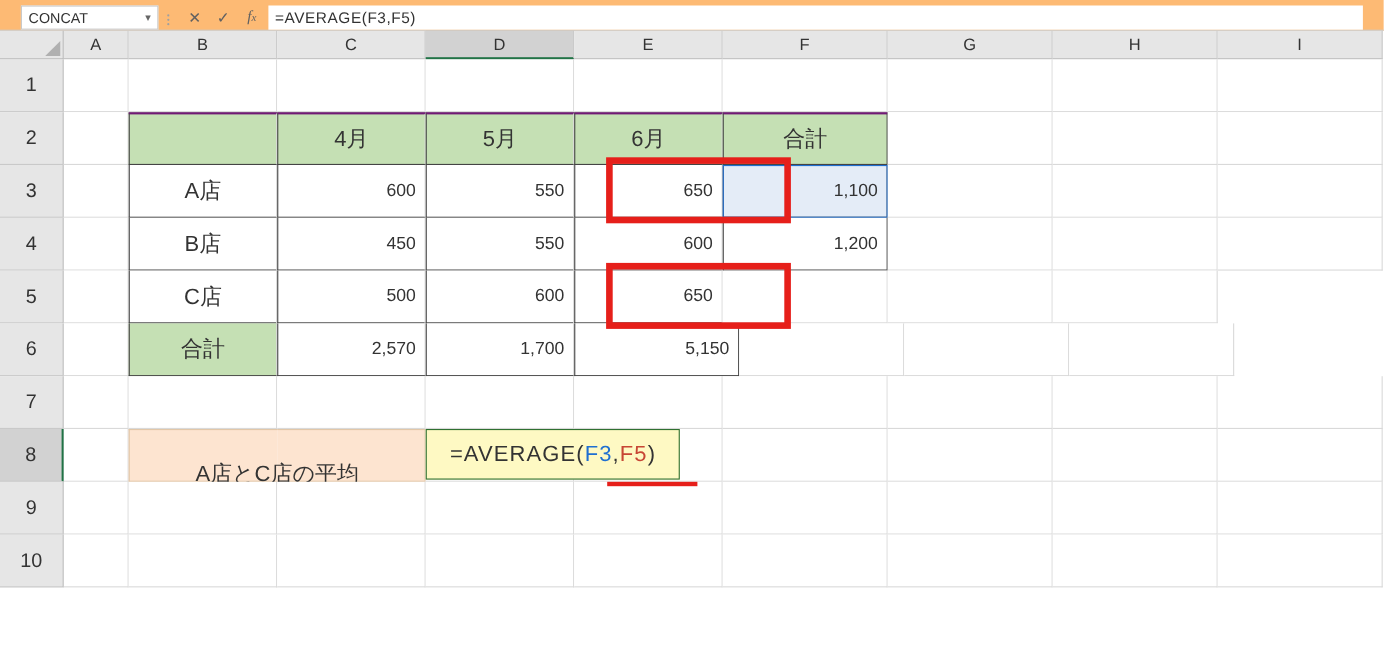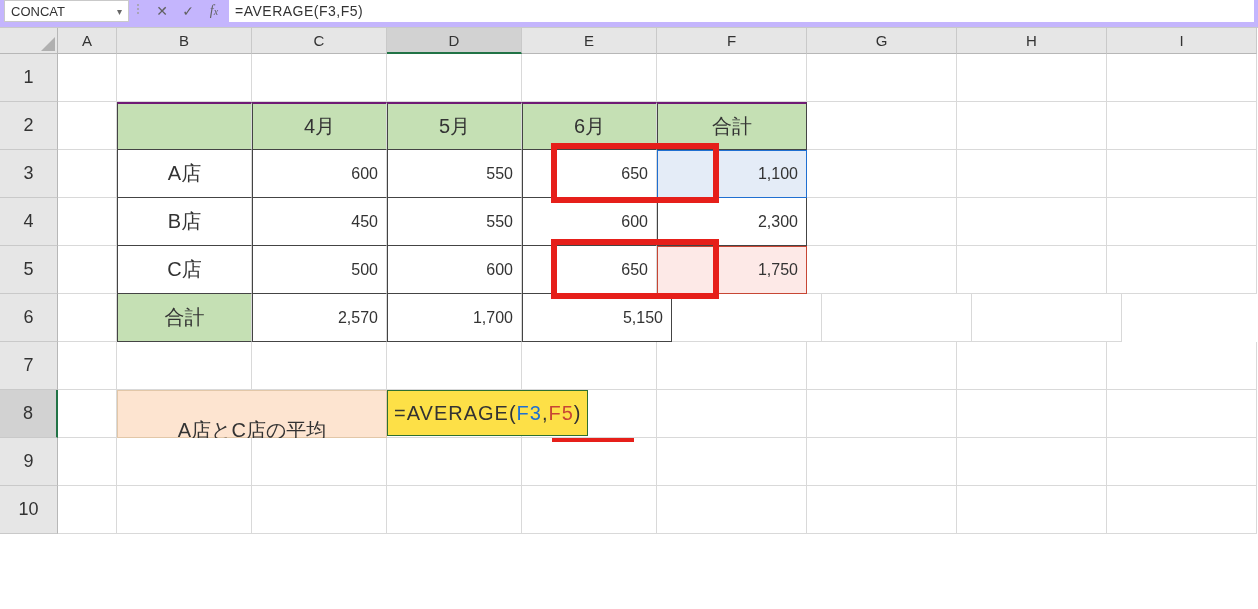--- a/index.html
+++ b/index.html
@@ -1,19 +1,19 @@
 <!DOCTYPE html>
 <html><head>
 <meta charset="utf-8">
 <style>
   html,body{margin:0;padding:0;font-family:"Meiryo","Yu Gothic",Arial,sans-serif;font-size:14px;color:#333;background:#fff}
   *{box-sizing:border-box}
 
   
-  .formula-bar{display:flex;align-items:flex-start;height:28px;border-bottom:1px solid #c9c9c9;background:#c4b5fd;padding:0 4px;gap:4px}
+  .formula-bar{display:flex;align-items:flex-end;height:28px;border-bottom:1px solid #c9c9c9;background:#fdba74;padding:0 19px;gap:4px}
   .name-box{width:125px;height:22px;background:#fff;border:1px solid #c9c9c9;display:flex;align-items:center;padding:0 6px;font-size:13px;justify-content:space-between}
   .name-box .caret{font-size:10px;color:#666}
   .fb-sep{width:6px;height:18px;display:flex;flex-direction:column;justify-content:center;gap:2px;margin:0 4px}
   .fb-sep .dot{width:2px;height:2px;background:#a0a0a0;border-radius:50%}
   .fb-btn{width:22px;height:22px;display:flex;align-items:center;justify-content:center;color:#616161;font-size:14px;cursor:pointer}
   .fb-btn.fx{font-style:italic;font-family:"Times New Roman",serif}
   .formula-input{flex:1;height:22px;background:#fff;display:flex;align-items:center;padding:0 6px;font-size:14px;letter-spacing:.5px}
 
   
   .grid{position:relative;width:1258px}
@@ -45,21 +45,21 @@
   .hl-blue{background:#e4ecf7!important}
   .hl-pink{background:#fde9e7!important}
 
   
   .callout{position:absolute;border:6px solid #e61f1a;pointer-events:none;z-index:20}
 
   
   .orange-box{background:#fde4d0;display:flex;align-items:center;justify-content:center;font-size:20px;border:1px solid #e2c7a8}
 
   
-  .edit-cell{position:absolute;background:#fde047;border:1px solid #2f7030;padding:4px 6px;font-size:20px;letter-spacing:1px;z-index:15;white-space:nowrap}
+  .edit-cell{position:absolute;background:#fef9c3;border:1px solid #2f7030;padding:4px 21px;font-size:20px;letter-spacing:1px;z-index:15;white-space:nowrap}
   .edit-cell .fn{color:#333}
   .edit-cell .ref-blue{color:#1f6fd1}
   .edit-cell .ref-red{color:#c74634}
   .underline-red{position:absolute;height:4px;background:#e61f1a;z-index:18}
 
   
   .col-active{background:#d2d2d2}
   .row-active{background:#d2d2d2}
 </style>
 </head>
@@ -153,33 +153,32 @@
       <div class="cell cH"></div>
       <div class="cell cI"></div>
     </div>
 
     <div class="row" style="height:48px">
       <div class="cell cA"></div>
       <div class="cell cB tbl-name tbl-border-left tbl-border-bottom">B店</div>
       <div class="cell cC tbl-num tbl-border-left tbl-border-bottom">450</div>
       <div class="cell cD tbl-num tbl-border-left tbl-border-bottom">550</div>
       <div class="cell cE tbl-num tbl-border-left tbl-border-bottom">600</div>
-      <div class="cell cF tbl-num tbl-border-left tbl-border-right tbl-border-bottom">2,300</div>
+      <div class="cell cF tbl-num tbl-border-left tbl-border-right tbl-border-bottom">1,200</div>
       <div class="cell cG"></div>
       <div class="cell cH"></div>
       <div class="cell cI"></div>
     </div>
 
     <div class="row" style="height:48px">
       <div class="cell cA"></div>
       <div class="cell cB tbl-name tbl-border-left tbl-border-bottom">C店</div>
       <div class="cell cC tbl-num tbl-border-left tbl-border-bottom">500</div>
       <div class="cell cD tbl-num tbl-border-left tbl-border-bottom">600</div>
       <div class="cell cE tbl-num tbl-border-left tbl-border-bottom">650</div>
-      <div class="cell cF tbl-num tbl-border-left tbl-border-right tbl-border-bottom hl-pink" style="outline:1px solid #c74634;outline-offset:-1px">1,750</div>
       <div class="cell cG"></div>
       <div class="cell cH"></div>
       <div class="cell cI"></div>
     </div>
 
     <div class="row" style="height:48px">
       <div class="cell cA"></div>
       <div class="cell cB tbl-side tbl-border-left tbl-border-bottom">合計</div>
       <div class="cell cC tbl-num tbl-border-left tbl-border-bottom">2,570</div>
       <div class="cell cD tbl-num tbl-border-left tbl-border-bottom">1,700</div>

